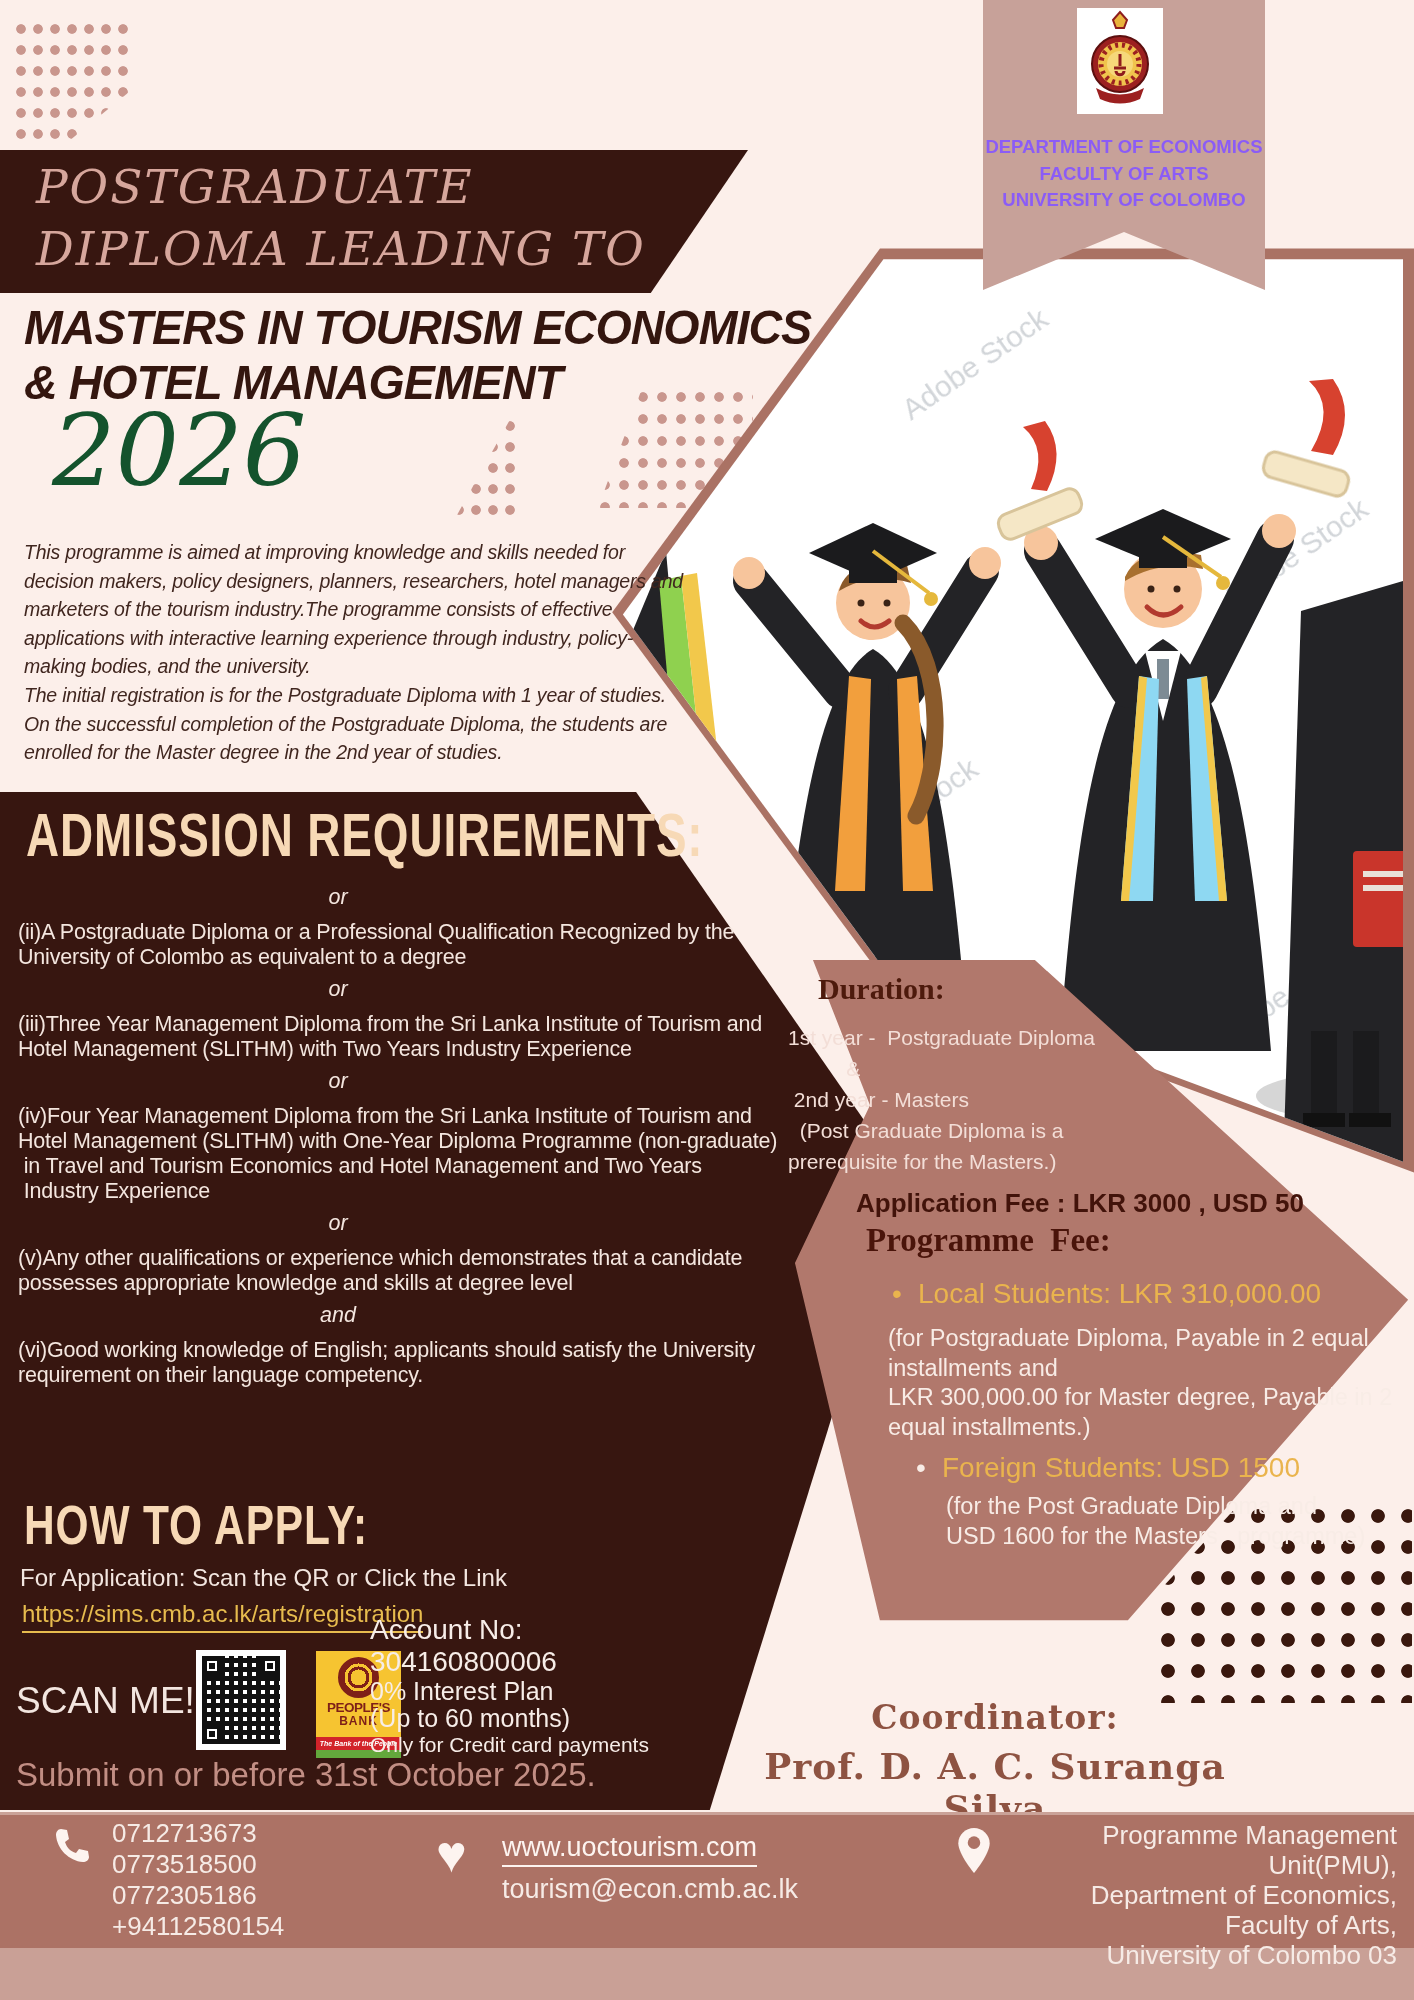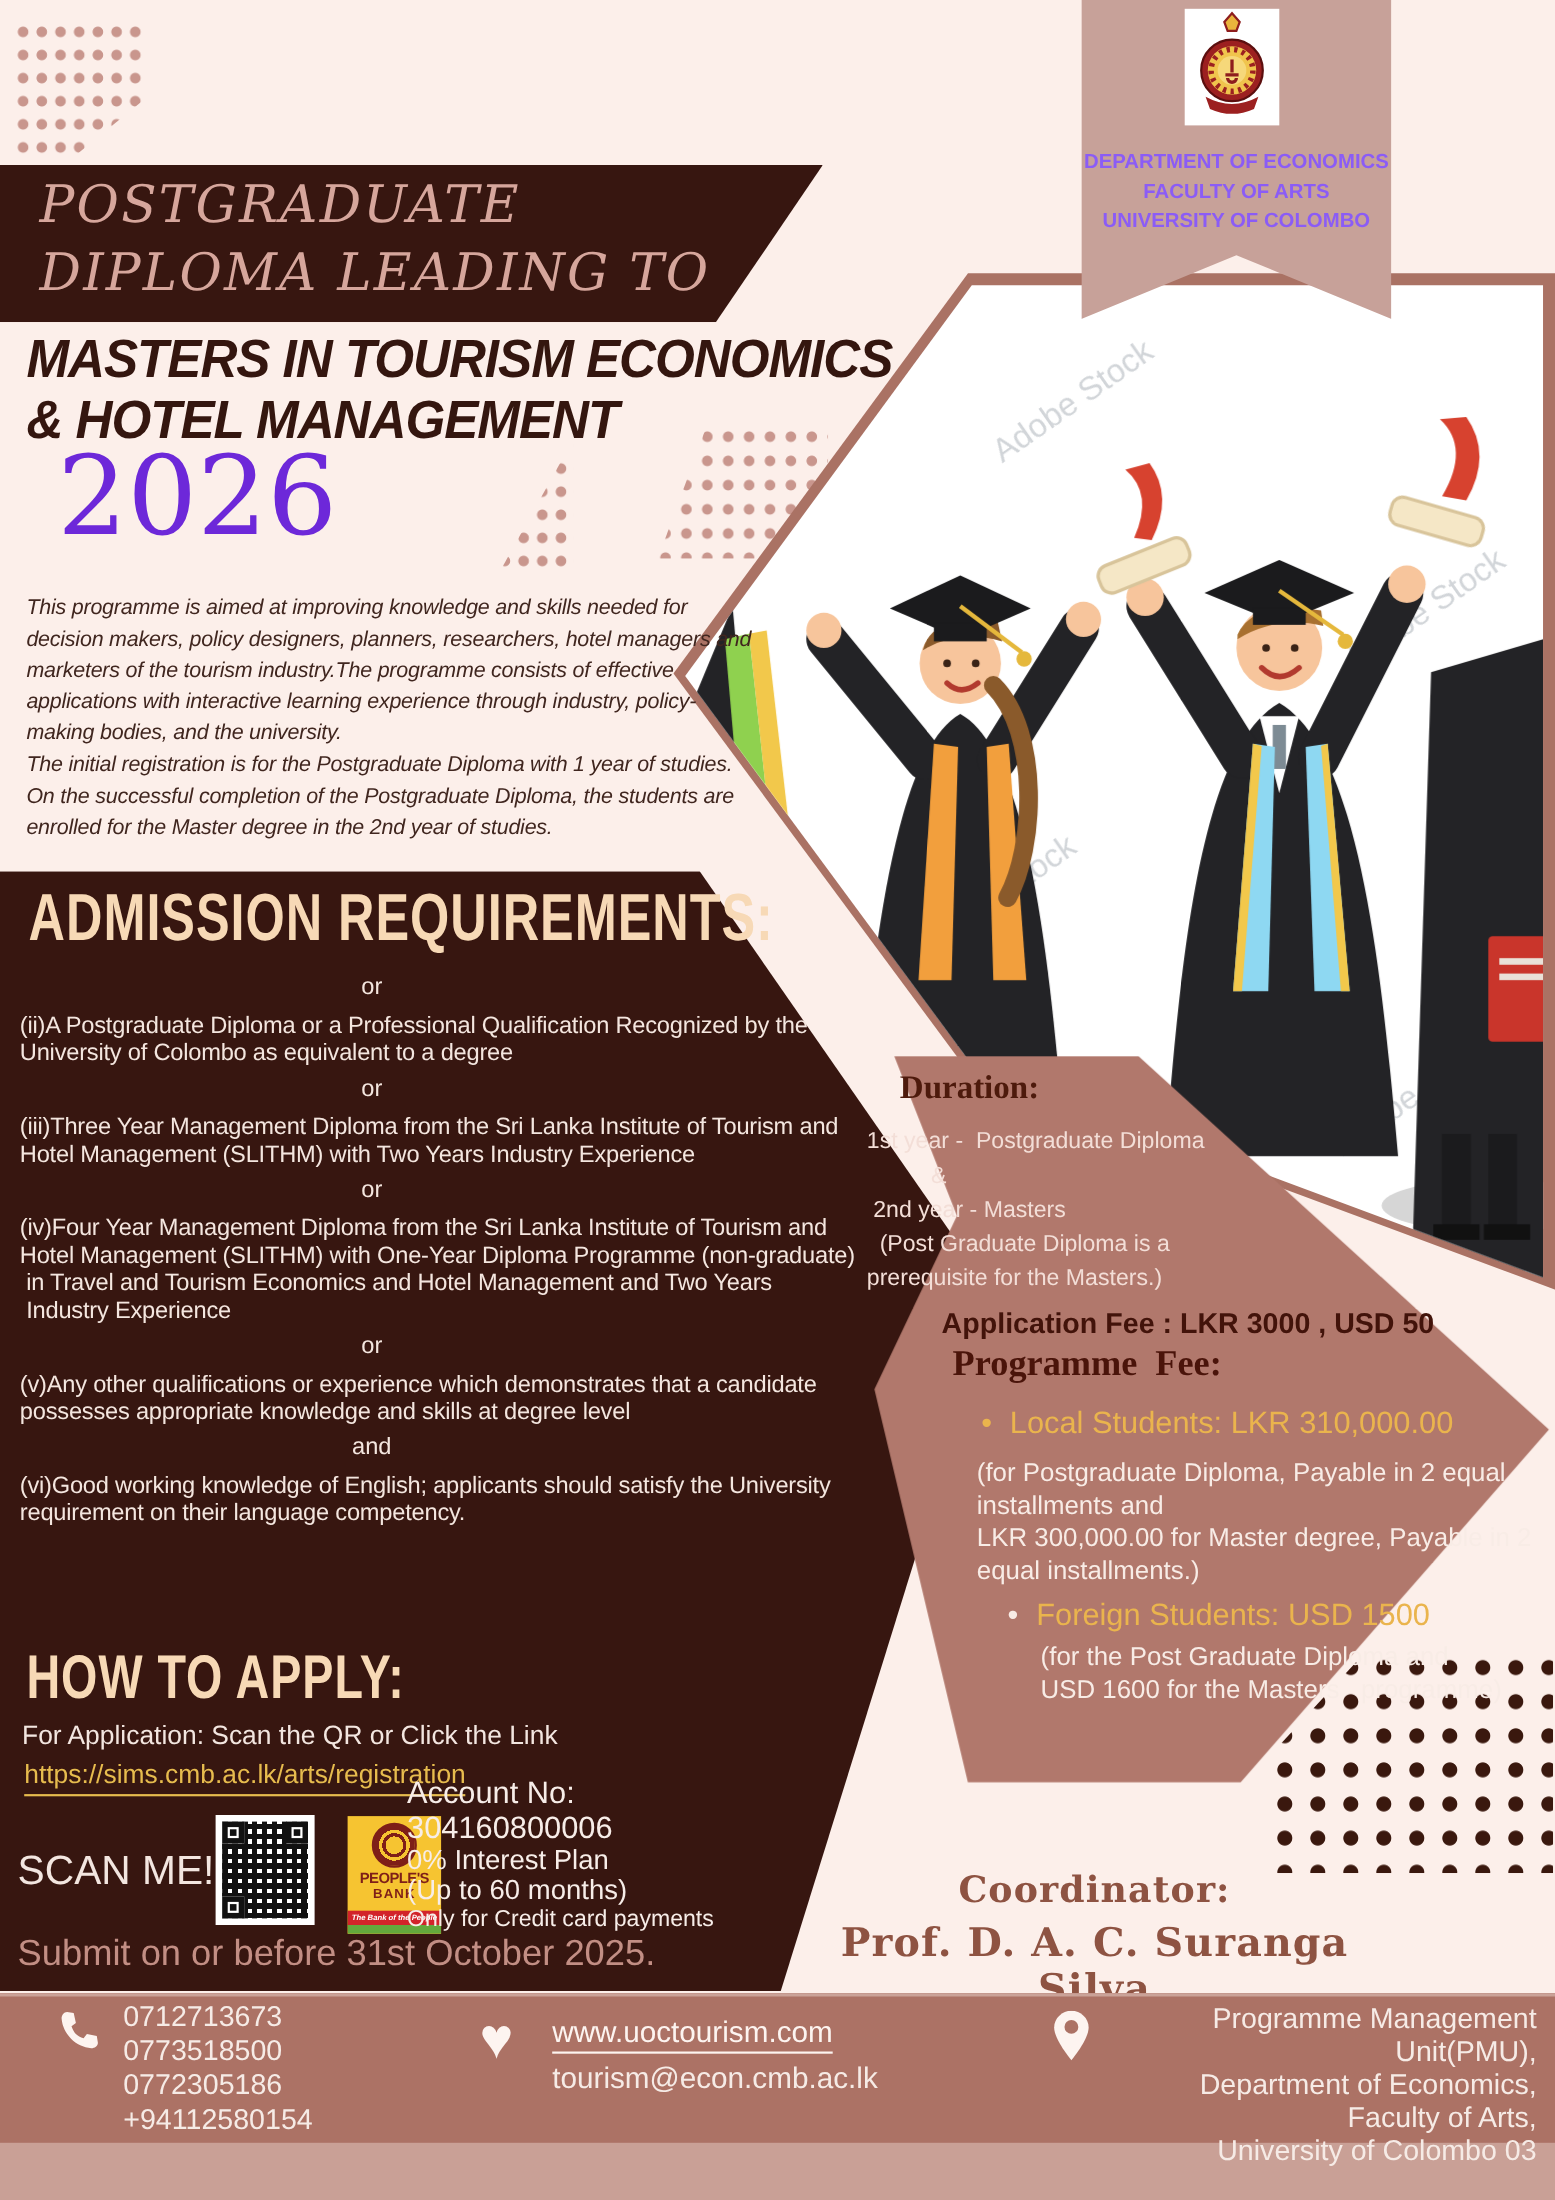--- a/index.html
+++ b/index.html
@@ -15,22 +15,22 @@
   .dots-brown{background-image:radial-gradient(circle at 8px 8px,#3a180e 6.4px,transparent 7.2px);
               background-size:30px 31px;}
   
   #top-banner{left:0;top:150px;width:748px;height:143px;background:#371610;z-index:4;
               clip-path:polygon(0 0,100% 0,87% 100%,0 100%);}
   #banner-title{left:36px;top:156px;z-index:5;font-family:"DejaVu Serif",serif;font-style:italic;
                 font-size:47px;line-height:62px;letter-spacing:2px;color:#d6a69c;white-space:pre-line;}
   #program-title{left:24px;top:300px;z-index:5;font-weight:bold;font-style:italic;font-size:49px;
                  line-height:55px;color:#34160f;white-space:pre-line;transform:scaleX(.95);
                  transform-origin:left top;letter-spacing:-1px;}
-  #year{left:52px;top:392px;z-index:5;font-family:"DejaVu Serif",serif;
-        font-size:100px;color:#6d28d9;}
+  #year{left:52px;top:392px;z-index:5;font-family:"DejaVu Serif",serif;font-style:italic;
+        font-size:100px;color:#14532d;}
   #intro{left:24px;top:538px;z-index:5;font-style:italic;font-size:19.5px;line-height:28.6px;
          color:#40261f;letter-spacing:-.2px;}
   
   #ribbon{left:983px;top:0;width:282px;height:290px;background:#c7a199;z-index:6;
           clip-path:polygon(0 0,100% 0,100% 100%,50% 80%,0 100%);}
   #crest-box{left:1077px;top:8px;width:86px;height:106px;background:#fff;z-index:7;}
   #uni-text{left:983px;top:134px;width:282px;z-index:7;text-align:center;font-weight:bold;
             font-size:18.5px;line-height:26.5px;color:#8b5cf6;}
   
   #grad-hex{left:600px;top:240px;width:814px;height:940px;background:#aa7264;z-index:2;
@@ -40,21 +40,21 @@
   
   #brown-poly{left:0;top:792px;width:910px;height:1018px;background:#371610;z-index:3;
               clip-path:polygon(0 0,69.9% 0,99.5% 38.1%,78% 100%,0 100%);}
   #admission-heading,#apply-heading{font-weight:bold;color:#f7d9b6;letter-spacing:1px;
         transform:scale(.85,1.12);transform-origin:left top;}
   #admission-heading{left:26px;top:800px;font-size:54px;z-index:5;}
   #req-list{left:18px;top:884px;width:900px;z-index:5;}
   .req-item{font-size:21.5px;line-height:25px;color:#f4e6df;letter-spacing:-.2px;
             margin-bottom:7px;white-space:pre-wrap;}
   .req-sep{width:640px;text-align:center;font-size:21.5px;line-height:25px;color:#f4e6df;
-           margin:1px 0 10px 0;}
+           margin:1px 0 10px 0;font-style:italic;}
   #apply-heading{left:24px;top:1492px;font-size:50px;z-index:5;}
   #apply-instruction{left:20px;top:1564px;font-size:24px;color:#f3e6e0;z-index:5;}
   #apply-link{left:22px;top:1600px;font-size:24px;color:#e7bc4e;z-index:5;
               border-bottom:2px solid #e7bc4e;padding-bottom:3px;cursor:pointer;}
   #scan-label{left:16px;top:1680px;font-size:37px;color:#f3e6e0;z-index:5;}
   
   #qr{left:196px;top:1650px;width:90px;height:100px;background:#fff;z-index:5;padding:0;}
   #qr-inner{position:absolute;left:6px;top:6px;right:6px;bottom:6px;
      background-image:repeating-linear-gradient(90deg,#111 0 5px,transparent 5px 9px),
                       repeating-linear-gradient(0deg,#111 0 5px,#fff 5px 9px);}

